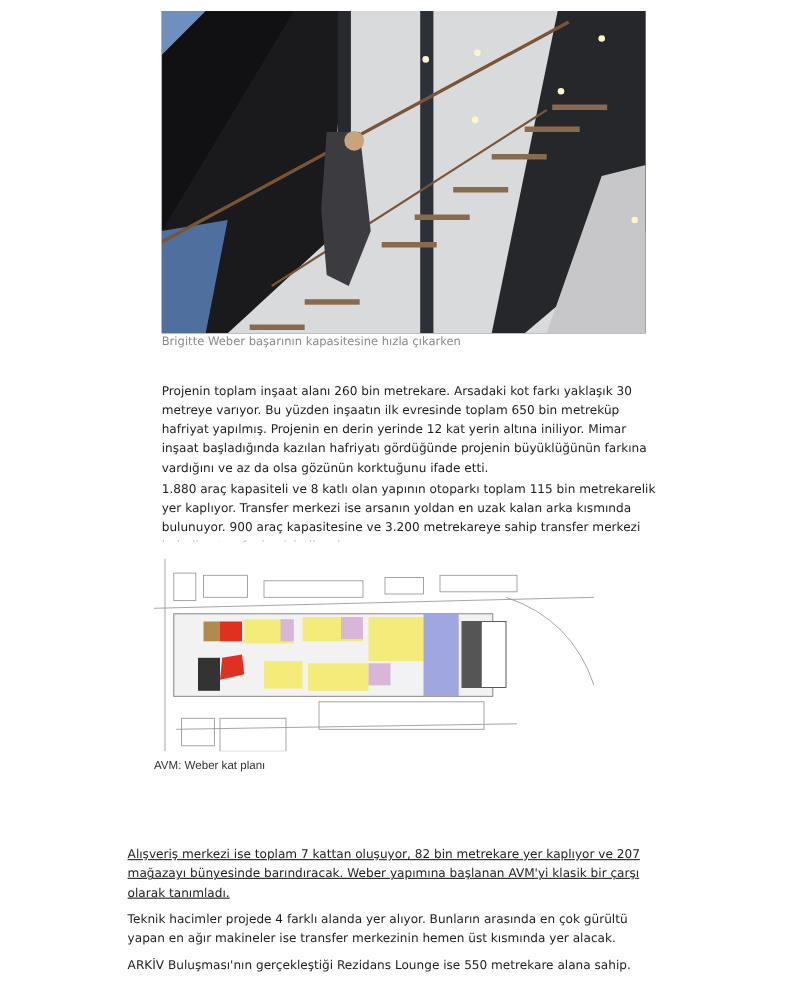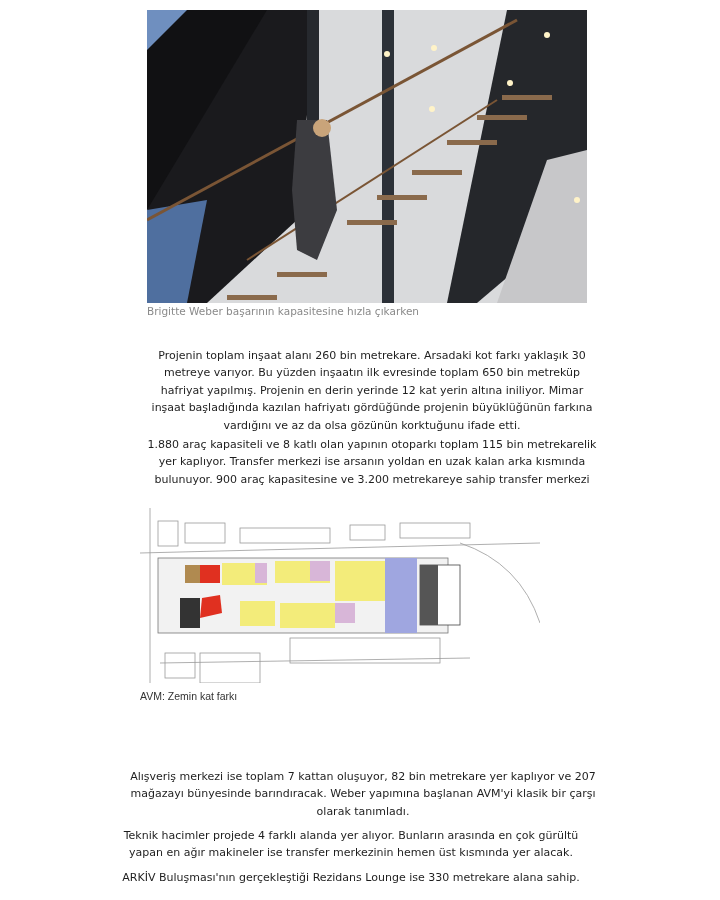--- a/index.html
+++ b/index.html
@@ -1,26 +1,26 @@
 <!DOCTYPE html>
 <html><head>
 <meta charset="utf-8">
 <style>
   html, body { margin: 0; padding: 0; background: #ffffff; }
   body { width: 720px; height: 900px; position: relative; overflow: hidden;
          font-family: "DejaVu Sans", sans-serif; color: #1a1a1a; }
   .photo { position: absolute; left: 147px; top: 10px; width: 440px; height: 293px; overflow: hidden; background: #2a2a2e; }
   .photo svg { display: block; }
   .caption { position: absolute; left: 147px; top: 305px; font-size: 10.5px; color: #8a8a8a; white-space: nowrap; }
-  .para { position: absolute; left: 147px; width: 450px; font-size: 11px; line-height: 17.4px; color: #1e1e1e; margin: 0; text-align: center; }
+  .para { position: absolute; left: 147px; width: 450px; font-size: 11px; line-height: 17.4px; color: #1e1e1e; margin: 0; }
   .p1 { top: 347px; }
   .p2 { top: 436px; height: 56px; overflow: hidden; }
   .plan { position: absolute; left: 140px; top: 503px; width: 400px; height: 180px; }
   .plan-caption { position: absolute; left: 140px; top: 690px; font-size: 10.5px; color: #333; font-family: "Liberation Sans", sans-serif; }
-  .p3 { top: 768px; left: 128px; width: 470px; }
+  .p3 { top: 768px; left: 116px; width: 470px; text-decoration: underline; }
   .p4 { top: 827px; left: 116px; width: 470px; }
   .p5 { top: 869px; left: 116px; width: 470px; }
 </style>
 </head>
 <body>
 
 <div class="photo">
   <svg width="440" height="293" viewBox="0 0 440 293">
     <rect width="440" height="293" fill="#d9dadc"></rect>
     <polygon points="0,0 170,0 120,100 0,200" fill="#111113"></polygon>
@@ -91,17 +91,17 @@
     <g fill="#d8b6d8">
         <rect x="115" y="60" width="12" height="20"></rect>
         <rect x="170" y="58" width="20" height="20"></rect>
         <rect x="195" y="100" width="20" height="20"></rect>
       </g>
     <rect x="245" y="55" width="32" height="75" fill="#9fa6e0"></rect>
     <rect x="280" y="62" width="40" height="60" fill="#fff" stroke="#444" stroke-width="0.8"></rect>
     <rect x="280" y="62" width="18" height="60" fill="#555"></rect>
   </svg>
 </div>
-<div class="plan-caption">AVM: Zemin kat farkı</div>
+<div class="plan-caption">AVM: Weber kat planı</div>
 
 <p class="para p3">Alışveriş merkezi ise toplam 7 kattan oluşuyor, 82 bin metrekare yer kaplıyor ve 207 mağazayı bünyesinde barındıracak. Weber yapımına başlanan AVM'yi klasik bir çarşı olarak tanımladı.</p>
 <p class="para p4">Teknik hacimler projede 4 farklı alanda yer alıyor. Bunların arasında en çok gürültü yapan en ağır makineler ise transfer merkezinin hemen üst kısmında yer alacak.</p>
-<p class="para p5">ARKİV Buluşması'nın gerçekleştiği Rezidans Lounge ise 330 metrekare alana sahip.</p>
+<p class="para p5">ARKİV Buluşması'nın gerçekleştiği Rezidans Lounge ise 550 metrekare alana sahip.</p>
 
 </body></html>

